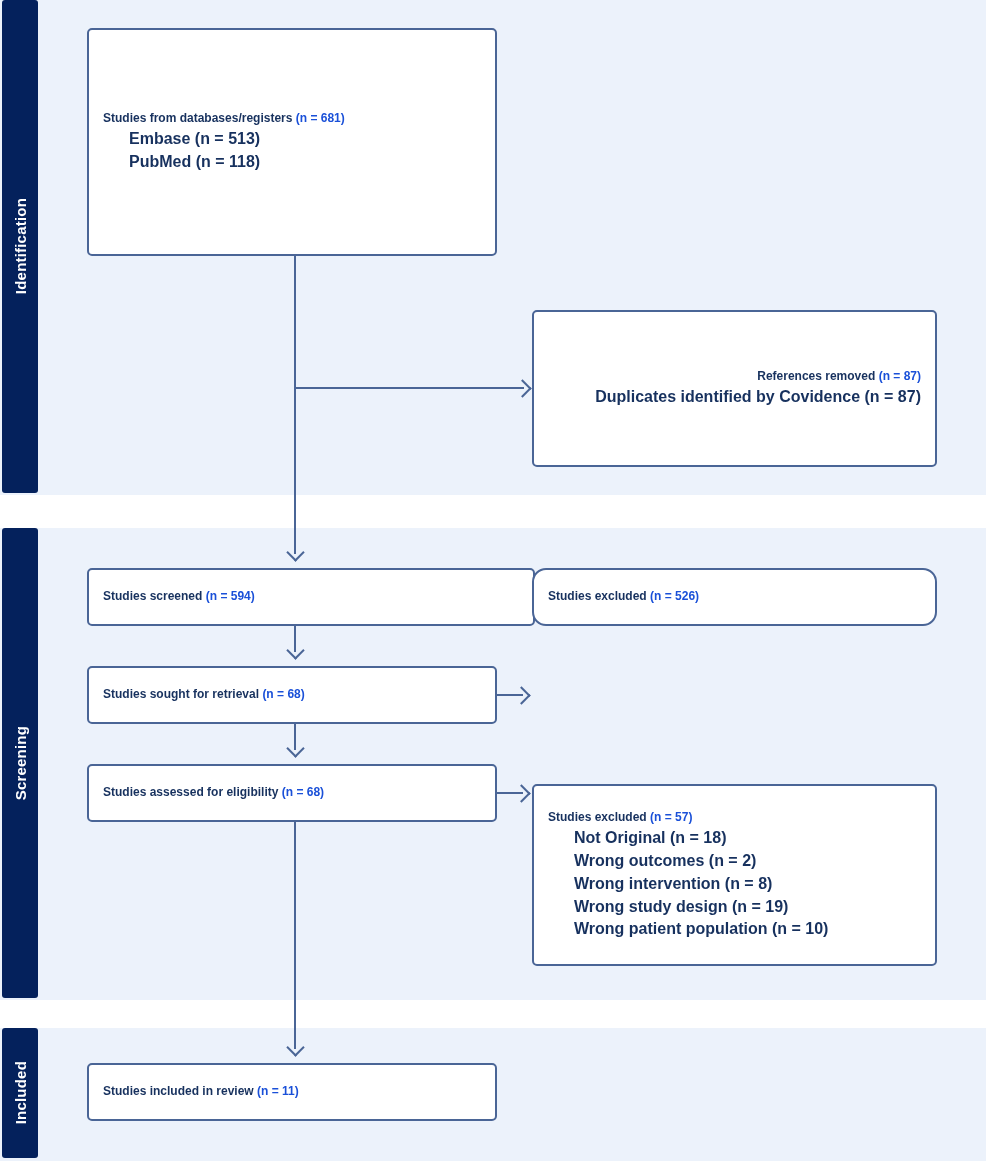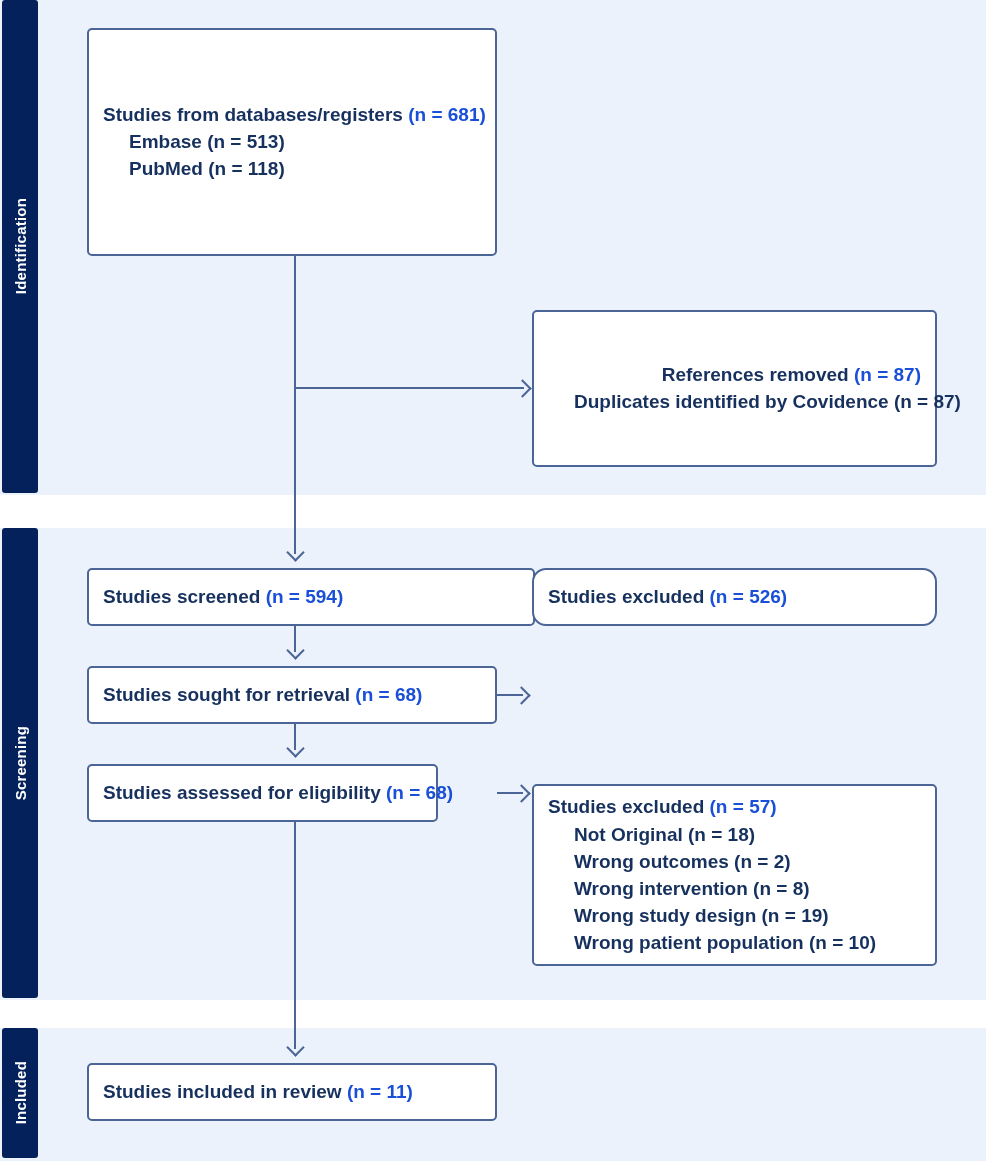--- a/index.html
+++ b/index.html
@@ -63,51 +63,51 @@
     border-radius: 5px;
     box-sizing: border-box;
     display: flex;
     flex-direction: column;
     justify-content: center;
   }
   .pbox-inner {
     padding: 0 14px;
   }
   .box-title {
-    font-size: 19px;
+    font-size: 12px;
     font-weight: bold;
     color: #17315e;
     line-height: 1.45;
     white-space: nowrap;
   }
   .box-title .count {
     color: #1a50d8;
   }
   .sub-list {
     margin: 1px 0 0 0;
     padding: 0;
     list-style: none;
   }
   .sub-list li {
-    font-size: 19px;
+    font-size: 16px;
     font-weight: bold;
     color: #17315e;
     line-height: 1.42;
     padding-left: 26px;
     white-space: nowrap;
   }
 
   
   #box-identification-sources { left: 87px;  top: 28px;   width: 410px; height: 228px; }
   #box-references-removed     { left: 532px; top: 310px;  width: 405px; height: 157px; text-align: right; }
   #box-studies-screened       { left: 87px;  top: 568px;  width: 448px; height: 58px;  }
   #box-studies-excluded-1     { left: 532px; top: 568px;  width: 405px; height: 58px; border-radius: 14px;  }
   #box-sought-retrieval       { left: 87px;  top: 666px;  width: 410px; height: 58px;  }
   #box-not-retrieved          { left: 532px; top: 666px;  width: 405px; height: 58px;  }
-  #box-assessed-eligibility   { left: 87px;  top: 764px;  width: 351px; height: 58px;  }
+  #box-assessed-eligibility   { left: 87px;  top: 764px;  width: 410px; height: 58px;  }
   #box-studies-excluded-2     { left: 532px; top: 784px;  width: 405px; height: 182px; }
   #box-included-review        { left: 87px;  top: 1063px; width: 410px; height: 58px;  }
 
   
   .conn {
     position: absolute;
     background: #4a6596;
   }
   .conn-v { width: 2px; }
   .conn-h { height: 2px; }

